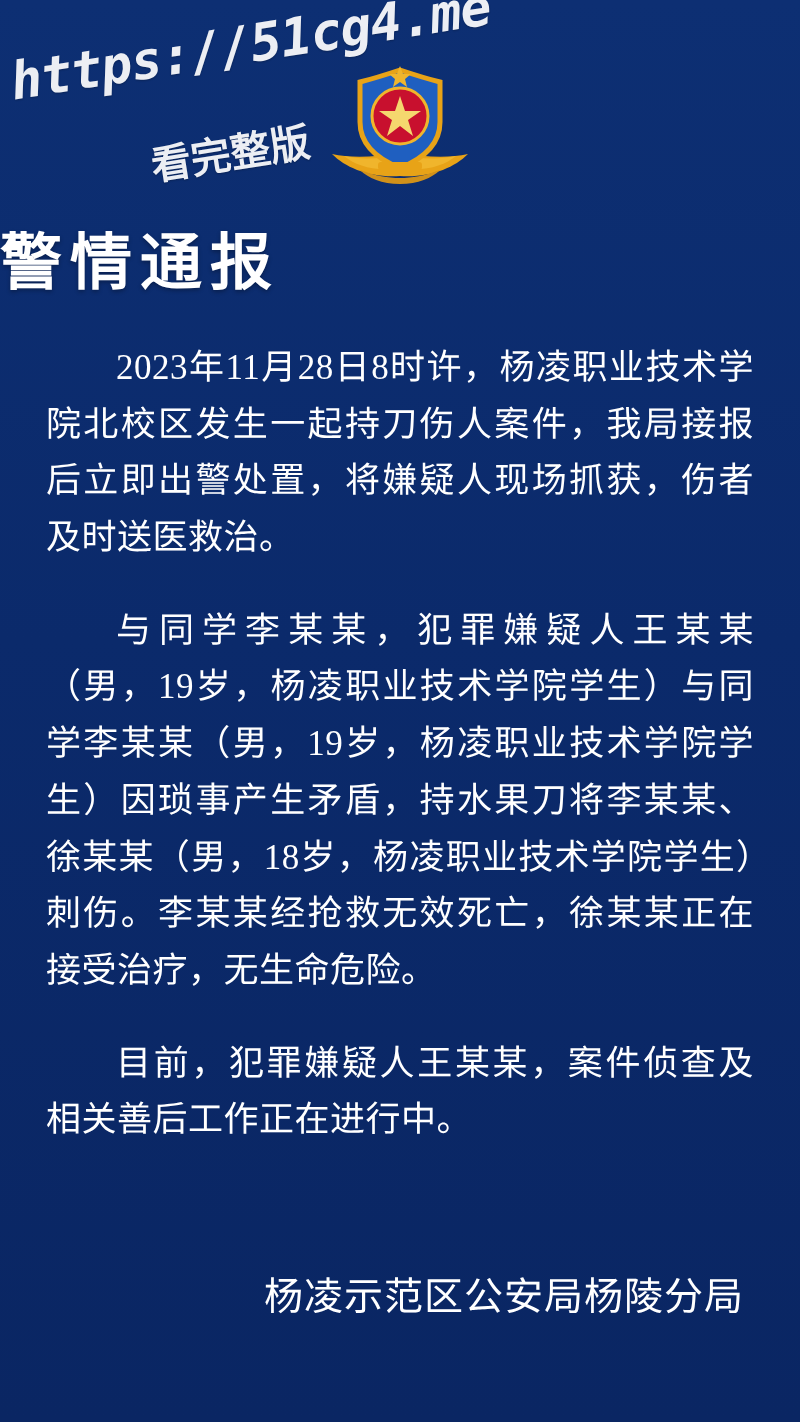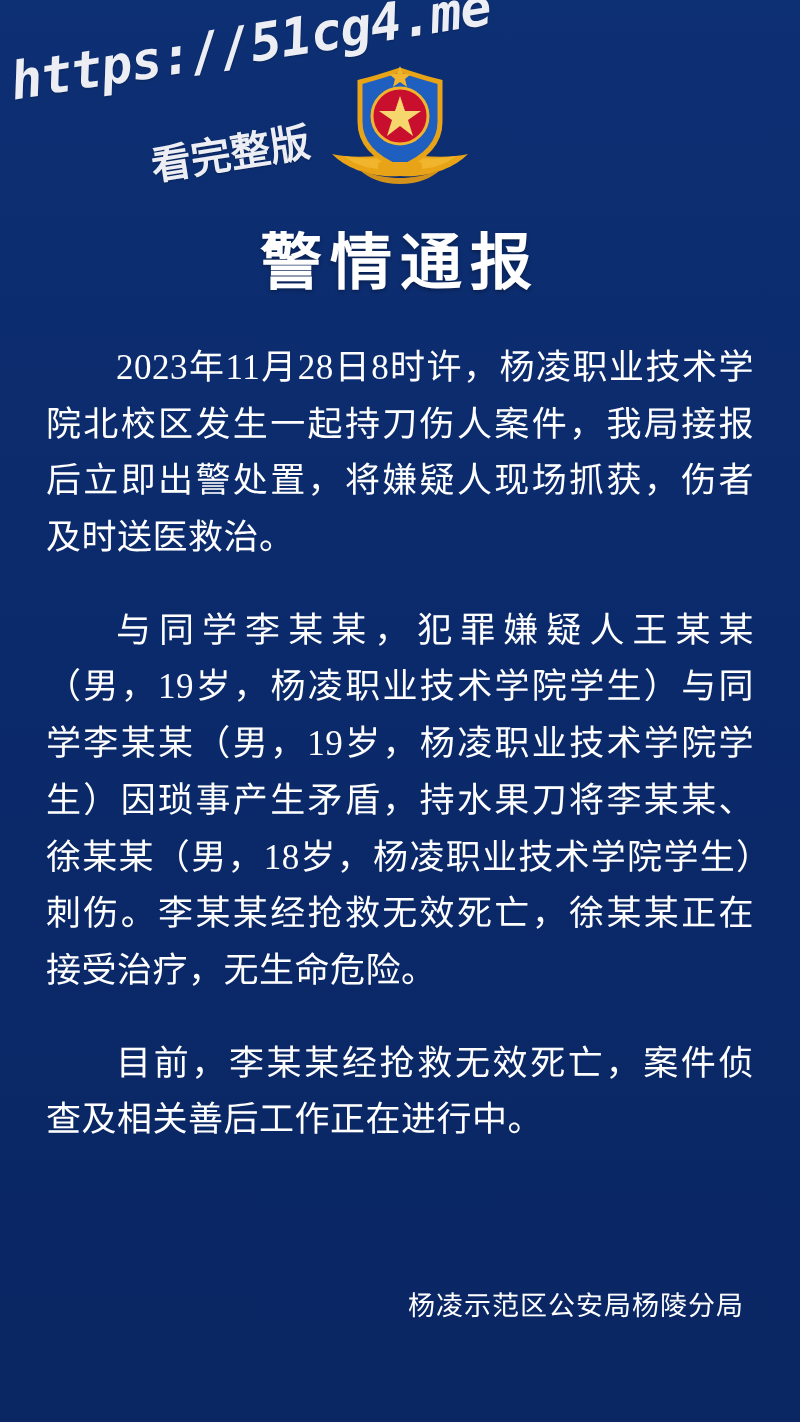--- a/index.html
+++ b/index.html
@@ -77,21 +77,21 @@
     height: 140px;
   }
   .emblem svg { display: block; }
 
   
   .title {
     position: absolute;
     top: 212px;
     left: 0;
     width: 800px;
-    text-align: center;
+    text-align: left;
     font-size: 62px;
     font-weight: bold;
     letter-spacing: 8px;
     color: #ffffff;
     text-shadow: 0 2px 4px rgba(0,0,0,0.3);
     z-index: 2;
   }
 
   
   .content {
@@ -115,21 +115,21 @@
 
   
   .signature {
     position: absolute;
     right: 56px;
     bottom: 96px;
     text-align: right;
     z-index: 2;
   }
   .sig-org {
-    font-size: 27px;
+    font-size: 39px;
     line-height: 1.5;
     color: #ffffff;
     letter-spacing: 1px;
   }
   .sig-date {
     font-size: 33px;
     line-height: 1.5;
     color: #ffffff;
     letter-spacing: 1px;
   }
@@ -163,21 +163,21 @@
         <rect x="58" y="104" width="44" height="8" rx="3" fill="#e8a317"></rect>
       </svg>
     </div>
   </div>
 
   <div class="title">警情通报</div>
 
   <div class="content">
     <p class="para">2023年11月28日8时许，杨凌职业技术学院北校区发生一起持刀伤人案件，我局接报后立即出警处置，将嫌疑人现场抓获，伤者及时送医救治。</p>
     <p class="para">与同学李某某，犯罪嫌疑人王某某（男，19岁，杨凌职业技术学院学生）与同学李某某（男，19岁，杨凌职业技术学院学生）因琐事产生矛盾，持水果刀将李某某、徐某某（男，18岁，杨凌职业技术学院学生）刺伤。李某某经抢救无效死亡，徐某某正在接受治疗，无生命危险。</p>
-    <p class="para">目前，李某某经抢救无效死亡，案件侦查及相关善后工作正在进行中。</p>
+    <p class="para">目前，犯罪嫌疑人王某某，案件侦查及相关善后工作正在进行中。</p>
   </div>
 
   <div class="signature">
     <div class="sig-org">杨凌示范区公安局杨陵分局</div>
   </div>
 
   <div class="watermark">
     <div class="wm-url">https://51cg4.me</div>
     <div class="wm-sub">看完整版</div>
   </div>

